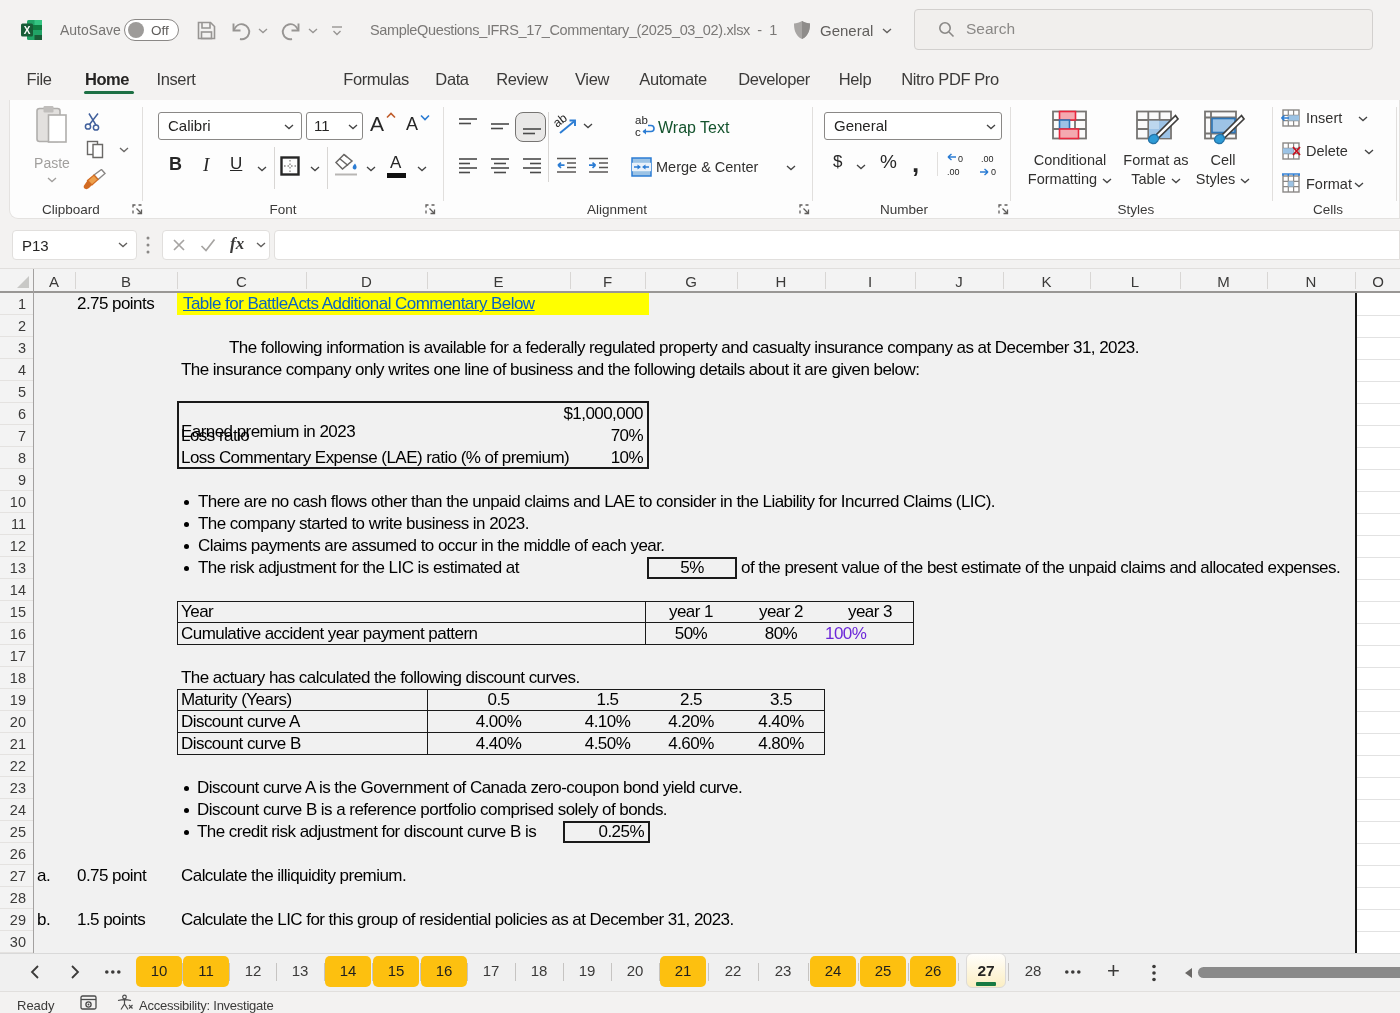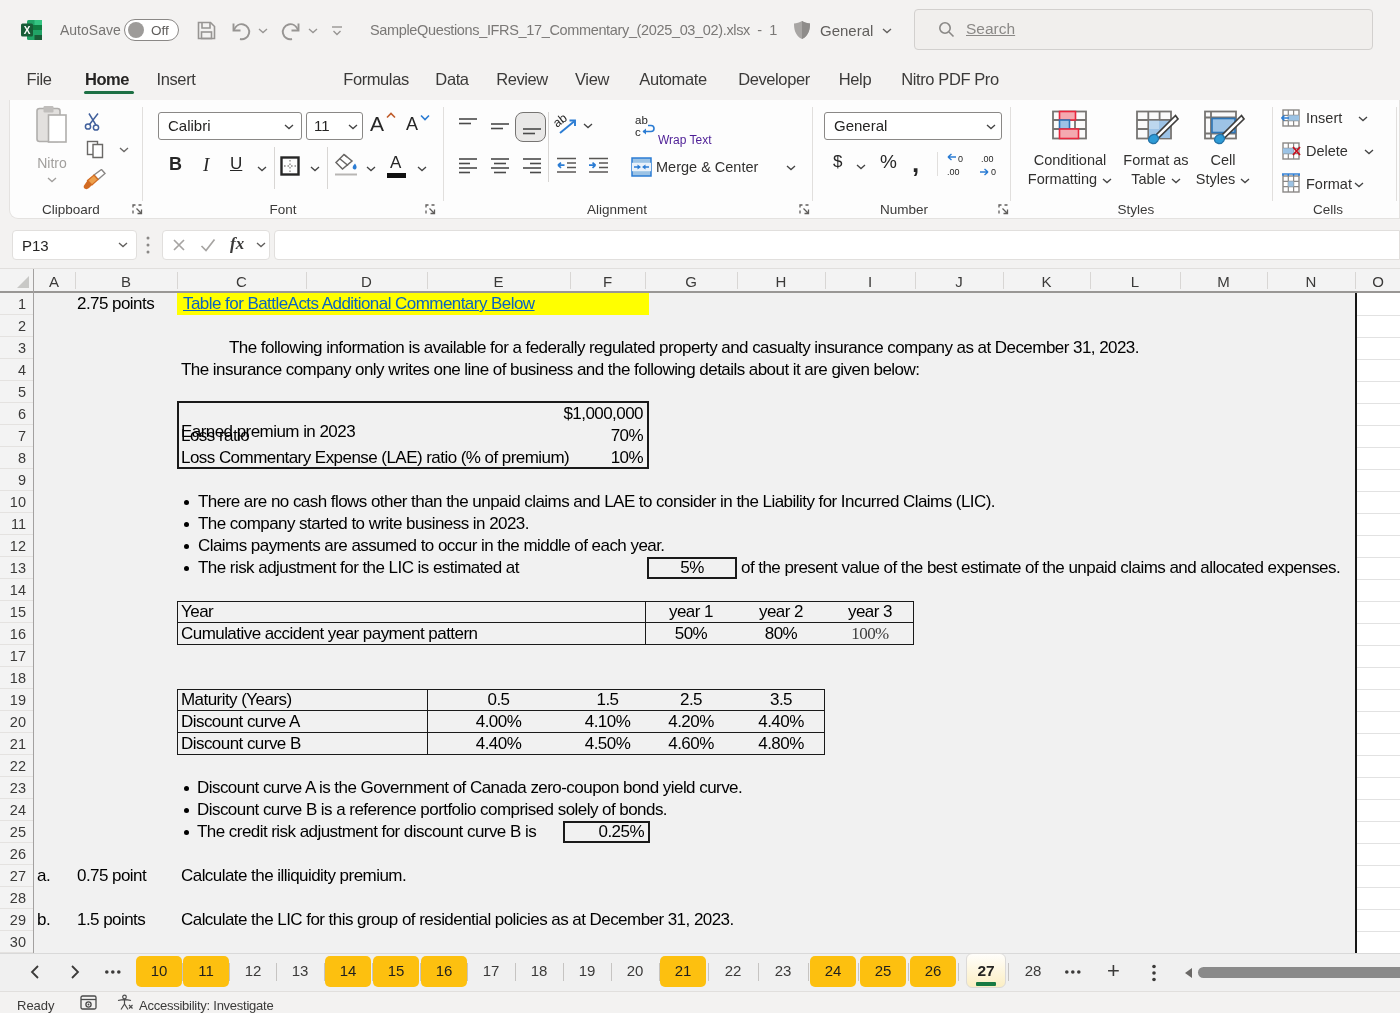--- a/index.html
+++ b/index.html
@@ -47,21 +47,21 @@
 </svg>
 <div class="ab" style="left:820px;top:22px;font-size:15px;color:#605e5c;white-space:nowrap;">General</div>
 <svg class="ab" style="left:882px;top:28px" width="10" height="6" viewBox="0 0 10 6">
       <path d="M1 1 L5 4.6 L9 1" fill="none" stroke="#605e5c" stroke-width="1.3"></path>
     </svg>
 <div class="ab" style="left:914px;top:9px;width:459px;height:41px;background:#f1efed;border:1px solid #d2d0ce;border-radius:4px;box-sizing:border-box"></div>
 <svg class="ab" style="left:938px;top:21px" width="17" height="17" viewBox="0 0 17 17">
 <circle cx="7" cy="7" r="5.2" fill="none" stroke="#8a8886" stroke-width="1.6"></circle>
 <path d="M11 11 L15.5 15.5" stroke="#8a8886" stroke-width="1.6"></path>
 </svg>
-<div class="ab" style="left:966px;top:20px;font-size:15.5px;color:#8a8886;white-space:nowrap;text-decoration:underline;">Search</div>
+<div class="ab" style="left:966px;top:20px;font-size:15.5px;color:#8a8886;white-space:nowrap;">Search</div>
 <div class="ab" style="left:-41px;top:70px;width:160px;text-align:center;font-size:16.5px;color:#3b3a39;white-space:nowrap;font-weight:400;letter-spacing:-0.4px;">File</div>
 <div class="ab" style="left:27px;top:70px;width:160px;text-align:center;font-size:16.5px;color:#252423;white-space:nowrap;font-weight:700;letter-spacing:-0.4px;">Home</div>
 <div class="ab" style="left:96px;top:70px;width:160px;text-align:center;font-size:16.5px;color:#3b3a39;white-space:nowrap;font-weight:400;letter-spacing:-0.4px;">Insert</div>
 <div class="ab" style="left:189px;top:70px;width:160px;text-align:center;font-size:16.5px;color:#3b3a39;white-space:nowrap;font-weight:400;letter-spacing:-0.4px;margin-top:28px;">Page Layout</div>
 <div class="ab" style="left:296px;top:70px;width:160px;text-align:center;font-size:16.5px;color:#3b3a39;white-space:nowrap;font-weight:400;letter-spacing:-0.4px;">Formulas</div>
 <div class="ab" style="left:372px;top:70px;width:160px;text-align:center;font-size:16.5px;color:#3b3a39;white-space:nowrap;font-weight:400;letter-spacing:-0.4px;">Data</div>
 <div class="ab" style="left:442px;top:70px;width:160px;text-align:center;font-size:16.5px;color:#3b3a39;white-space:nowrap;font-weight:400;letter-spacing:-0.4px;">Review</div>
 <div class="ab" style="left:512px;top:70px;width:160px;text-align:center;font-size:16.5px;color:#3b3a39;white-space:nowrap;font-weight:400;letter-spacing:-0.4px;">View</div>
 <div class="ab" style="left:593px;top:70px;width:160px;text-align:center;font-size:16.5px;color:#3b3a39;white-space:nowrap;font-weight:400;letter-spacing:-0.4px;">Automate</div>
 <div class="ab" style="left:694px;top:70px;width:160px;text-align:center;font-size:16.5px;color:#3b3a39;white-space:nowrap;font-weight:400;letter-spacing:-0.4px;">Developer</div>
@@ -95,21 +95,21 @@
     </svg>
 <svg class="ab" style="left:998px;top:204px" width="11" height="11" viewBox="0 0 11 11">
 <path d="M1 3.5 V1 H3.5 M6.5 1 H9.5 M1 6.5 V9.5" fill="none" stroke="#605e5c" stroke-width="1.3"></path>
 <path d="M4.5 4.5 L9.5 9.5 M9.5 5.5 V9.5 H5.5" fill="none" stroke="#605e5c" stroke-width="1.3"></path>
     </svg>
 <svg class="ab" style="left:34px;top:105px" width="38" height="40" viewBox="0 0 38 40">
 <rect x="3" y="3.5" width="23" height="33" rx="2.5" fill="#e2e0de" stroke="#b0aeac" stroke-width="1.6"></rect>
 <rect x="9.5" y="1" width="10" height="6.5" rx="1.2" fill="#c0bebc"></rect>
 <rect x="14.5" y="10" width="17.5" height="27" fill="#fff" stroke="#b0aeac" stroke-width="1.6"></rect>
 </svg>
-<div class="ab" style="left:22px;top:155px;width:60px;text-align:center;font-size:14px;color:#a19f9d;white-space:nowrap;">Nitro</div>
+<div class="ab" style="left:22px;top:155px;width:60px;text-align:center;font-size:14px;color:#a19f9d;white-space:nowrap;">Paste</div>
 <svg class="ab" style="left:47px;top:177px" width="10" height="6" viewBox="0 0 10 6">
       <path d="M1 1 L5 4.6 L9 1" fill="none" stroke="#a19f9d" stroke-width="1.3"></path>
     </svg>
 <svg class="ab" style="left:84px;top:112px" width="19" height="19" viewBox="0 0 19 19">
 <circle cx="4" cy="14.5" r="2.6" fill="none" stroke="#41609c" stroke-width="1.5"></circle>
 <circle cx="12" cy="15.5" r="2.6" fill="none" stroke="#41609c" stroke-width="1.5"></circle>
 <path d="M5.5 12.5 L14 1.5 M12 13.2 L5 1.5" stroke="#41609c" stroke-width="1.5"></path>
 </svg>
 <svg class="ab" style="left:86px;top:140px" width="19" height="19" viewBox="0 0 19 19">
 <rect x="1.5" y="1.5" width="10" height="13" fill="#fff" stroke="#68666412" stroke-width="0"></rect>
@@ -220,21 +220,21 @@
 <svg class="ab" style="left:588px;top:156px" width="22" height="20" viewBox="0 0 22 20">
 <path d="M1 2.5 H20 M11 7 H20 M11 11.5 H20 M1 16 H20" stroke="#595755" stroke-width="1.7"></path>
 <path d="M1 9.2 H7.5 M7.5 9.2 L4.5 6.6 M7.5 9.2 L4.5 11.8" stroke="#2b7cd3" stroke-width="1.7" fill="none"></path>
 </svg>
 <svg class="ab" style="left:634px;top:114px" width="24" height="24" viewBox="0 0 24 24">
 <text x="1" y="10" font-size="11.5" fill="#262626" font-family="Liberation Sans">ab</text>
 <text x="1" y="22" font-size="11.5" fill="#262626" font-family="Liberation Sans">c</text>
 <path d="M9 17.5 h8 a3 3 0 0 0 0 -6 h-3" fill="none" stroke="#2b7cd3" stroke-width="1.6"></path>
 <path d="M12 14.5 L8.5 17.5 L12 20.5" fill="#2b7cd3"></path>
 </svg>
-<div class="ab" style="left:658px;top:133px;font-size:12px;color:#4c1d95;white-space:nowrap;">Wrap Text</div>
+<div class="ab" style="left:658px;top:119px;font-size:16px;color:#14532d;white-space:nowrap;">Wrap Text</div>
 <svg class="ab" style="left:631px;top:157px" width="21" height="20" viewBox="0 0 21 20">
 <rect x="1" y="1" width="19" height="18" fill="#9cc3e5" stroke="#2b7cd3" stroke-width="1.5"></rect>
 <rect x="1" y="5.8" width="19" height="8.4" fill="#eaf2fa"></rect>
 <path d="M3 10 H8 M18 10 H13" stroke="#2b7cd3" stroke-width="1.5"></path>
 <path d="M6.5 7.6 L10 10 L6.5 12.4 Z M14.5 7.6 L11 10 L14.5 12.4 Z" fill="#2b7cd3"></path>
 </svg>
 <div class="ab" style="left:656px;top:159px;font-size:14.5px;color:#323130;white-space:nowrap;">Merge &amp; Center</div>
 <svg class="ab" style="left:786px;top:165px" width="10" height="6" viewBox="0 0 10 6">
       <path d="M1 1 L5 4.6 L9 1" fill="none" stroke="#444" stroke-width="1.3"></path>
     </svg>
@@ -472,21 +472,22 @@
 <div class="ab" style="left:177px;top:601px;width:737px;height:44px;border:1.5px solid #1a1a1a;box-sizing:border-box"></div>
 <div class="ab" style="left:177px;top:622px;width:737px;height:1px;background:#1a1a1a"></div>
 <div class="ab" style="left:645px;top:601px;width:1px;height:44px;background:#1a1a1a"></div>
 <div class="ab" style="left:181px;top:601px;font-size:17px;color:#000;white-space:nowrap;line-height:22px;letter-spacing:-0.55px;">Year</div>
 <div class="ab" style="left:181px;top:623px;font-size:17px;color:#000;white-space:nowrap;line-height:22px;letter-spacing:-0.55px;">Cumulative accident year payment pattern</div>
 <div class="ab" style="left:645px;top:601px;width:92px;text-align:center;font-size:17px;color:#000;white-space:nowrap;line-height:22px;letter-spacing:-0.55px;">year 1</div>
 <div class="ab" style="left:737px;top:601px;width:88px;text-align:center;font-size:17px;color:#000;white-space:nowrap;line-height:22px;letter-spacing:-0.55px;">year 2</div>
 <div class="ab" style="left:825px;top:601px;width:90px;text-align:center;font-size:17px;color:#000;white-space:nowrap;line-height:22px;letter-spacing:-0.55px;">year 3</div>
 <div class="ab" style="left:645px;top:623px;width:92px;text-align:center;font-size:17px;color:#000;white-space:nowrap;line-height:22px;letter-spacing:-0.55px;">50%</div>
 <div class="ab" style="left:737px;top:623px;width:88px;text-align:center;font-size:17px;color:#000;white-space:nowrap;line-height:22px;letter-spacing:-0.55px;">80%</div>
-<div class="ab" style="left:825px;top:623px;width:90px;text-align:center;font-size:17px;color:#404040;white-space:nowrap;line-height:22px;letter-spacing:-0.55px;font-family:Liberation Serif, serif;">100%</div>
+<div class="ab" style="left:825px;top:623px;width:90px;text-align:left;font-size:17px;color:#6d28d9;white-space:nowrap;line-height:22px;letter-spacing:-0.55px;">100%</div>
+<div class="ab" style="left:181px;top:667px;font-size:17px;color:#000;white-space:nowrap;line-height:22px;letter-spacing:-0.55px;">The actuary has calculated the following discount curves.</div>
 <div class="ab" style="left:177px;top:689px;width:648px;height:66px;border:1.5px solid #1a1a1a;box-sizing:border-box"></div>
 <div class="ab" style="left:177px;top:710px;width:648px;height:1px;background:#1a1a1a"></div>
 <div class="ab" style="left:177px;top:732px;width:648px;height:1px;background:#1a1a1a"></div>
 <div class="ab" style="left:427px;top:689px;width:1px;height:66px;background:#1a1a1a"></div>
 <div class="ab" style="left:181px;top:689px;font-size:17px;color:#000;white-space:nowrap;line-height:22px;letter-spacing:-0.55px;">Maturity (Years)</div>
 <div class="ab" style="left:181px;top:711px;font-size:17px;color:#000;white-space:nowrap;line-height:22px;letter-spacing:-0.55px;">Discount curve A</div>
 <div class="ab" style="left:181px;top:733px;font-size:17px;color:#000;white-space:nowrap;line-height:22px;letter-spacing:-0.55px;">Discount curve B</div>
 <div class="ab" style="left:427px;top:689px;width:143px;text-align:center;font-size:17px;color:#000;white-space:nowrap;line-height:22px;letter-spacing:-0.55px;">0.5</div>
 <div class="ab" style="left:570px;top:689px;width:75px;text-align:center;font-size:17px;color:#000;white-space:nowrap;line-height:22px;letter-spacing:-0.55px;">1.5</div>
 <div class="ab" style="left:645px;top:689px;width:92px;text-align:center;font-size:17px;color:#000;white-space:nowrap;line-height:22px;letter-spacing:-0.55px;">2.5</div>

